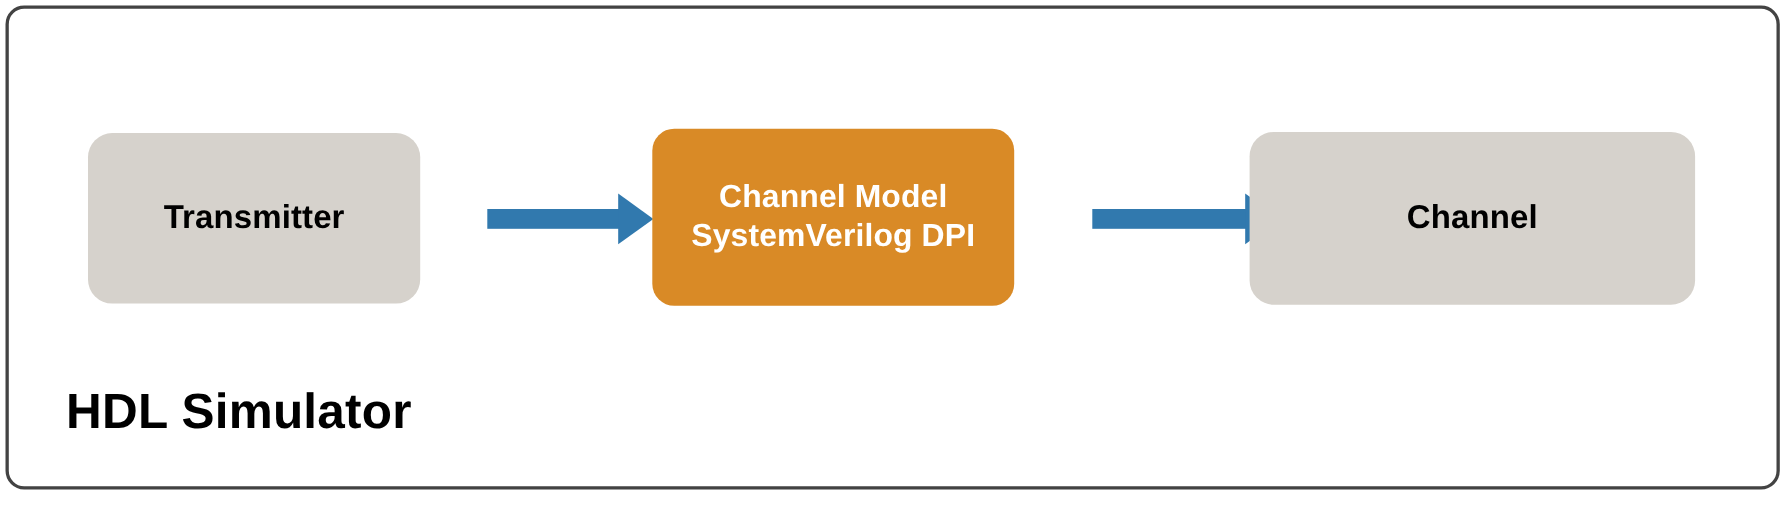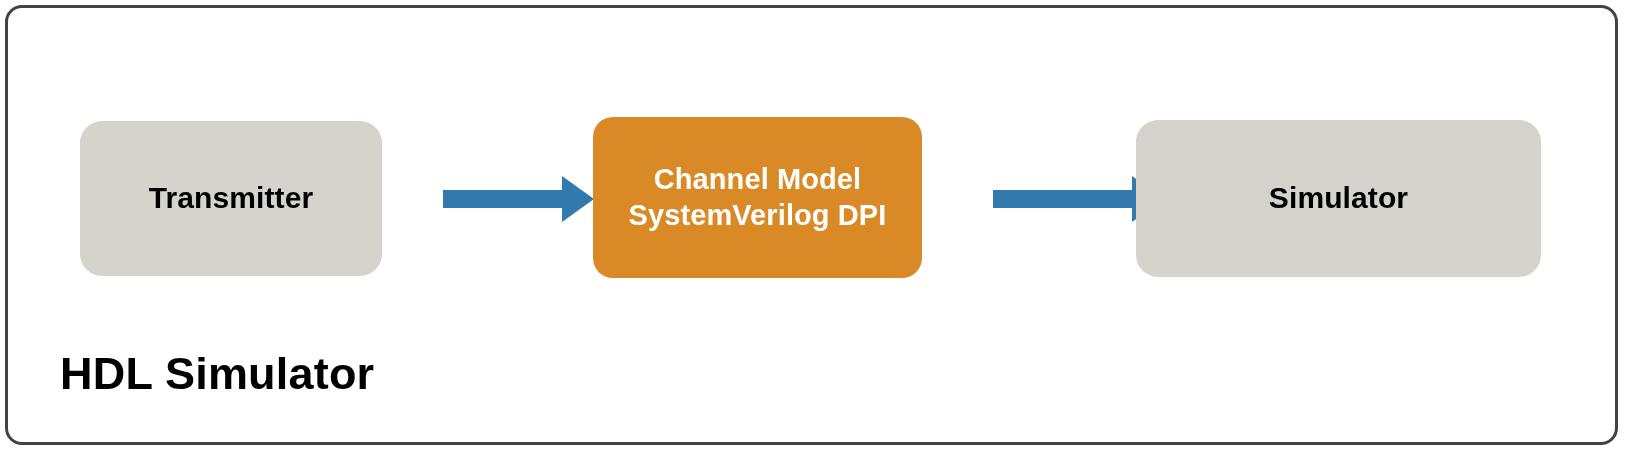--- a/index.html
+++ b/index.html
@@ -157,18 +157,18 @@
     <span class="block-label">Channel Model
 SystemVerilog DPI</span>
   </div>
 
   <div class="arrow arrow-2">
     <span class="shaft"></span>
     <span class="head"></span>
   </div>
 
   <div class="block block-receiver">
-    <span class="block-label">Simulator</span>
+    <span class="block-label">Channel</span>
   </div>
 
   <div class="sim-caption">HDL Simulator</div>
 
 </div>
 
 </body></html>

